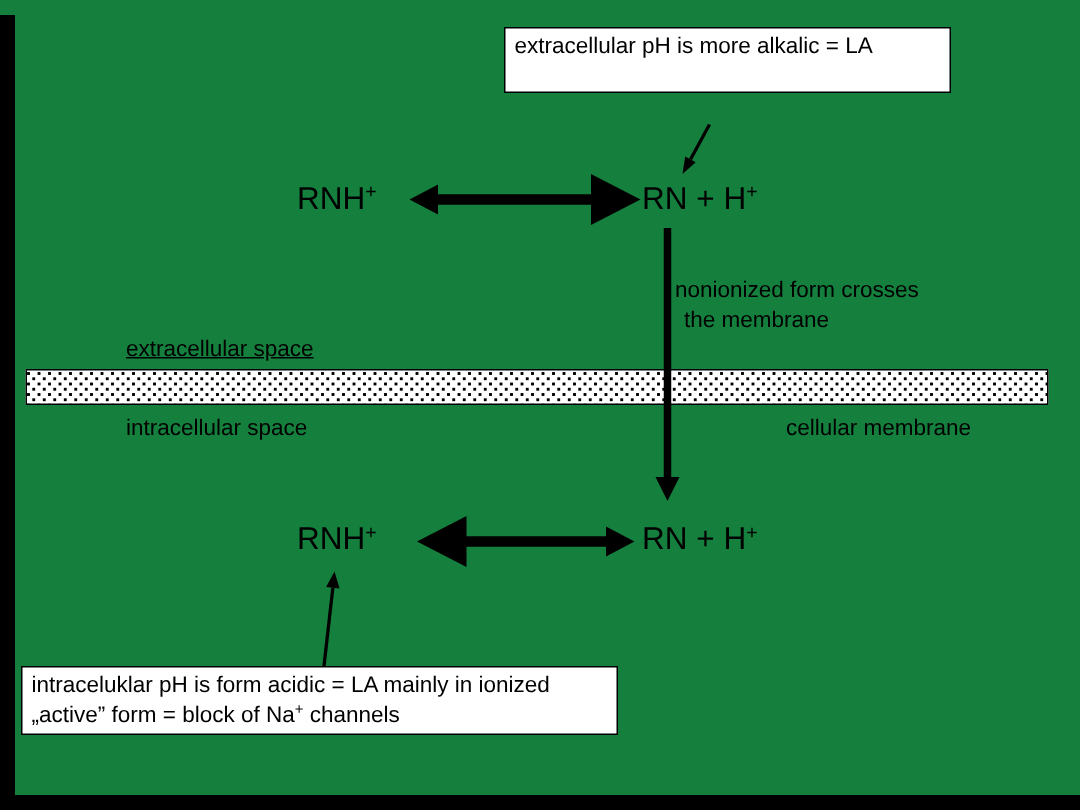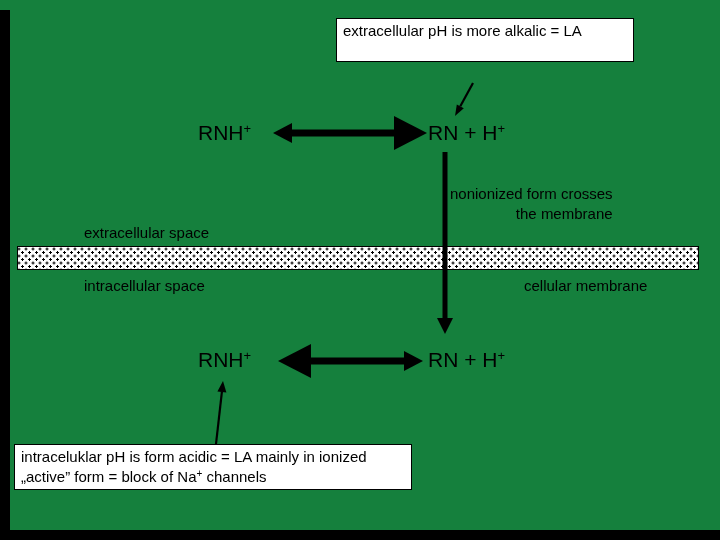--- a/index.html
+++ b/index.html
@@ -36,26 +36,26 @@
   <div class="abs bar" style="left:0; top:10px; width:10px; height:530px;"></div>
   <div class="abs bar" style="left:0; top:530px; width:720px; height:10px;"></div>
 
   <div class="note-box" style="left:336px; top:18px; width:298px; height:44px;">
     <div>extracellular pH is more alkalic = LA</div>
   </div>
 
   <div class="reaction" style="left:198px; top:121px;"><span>RNH</span><span class="sup">+</span></div>
   <div class="reaction" style="left:428px; top:121px;"><span>RN + H</span><span class="sup">+</span></div>
 
-  <div class="plain-label" style="left:450px; top:184px;text-align:right;">
+  <div class="plain-label" style="left:450px; top:184px;">
     <div>nonionized form crosses</div>
     <div style="padding-left:6px;">the membrane</div>
   </div>
 
-  <div class="plain-label" style="left:84px; top:223px;">extracellular space</div>
+  <div class="plain-label" style="left:84px; top:223px;text-decoration:underline;">extracellular space</div>
 
   <div id="membrane"></div>
 
   <div class="plain-label" style="left:84px; top:276px;">intracellular space</div>
   <div class="plain-label" style="left:524px; top:276px;">cellular membrane</div>
 
   <div class="reaction" style="left:198px; top:348px;"><span>RNH</span><span class="sup">+</span></div>
   <div class="reaction" style="left:428px; top:348px;"><span>RN + H</span><span class="sup">+</span></div>
 
   <div class="note-box" style="left:14px; top:444px; width:398px; height:46px;">

